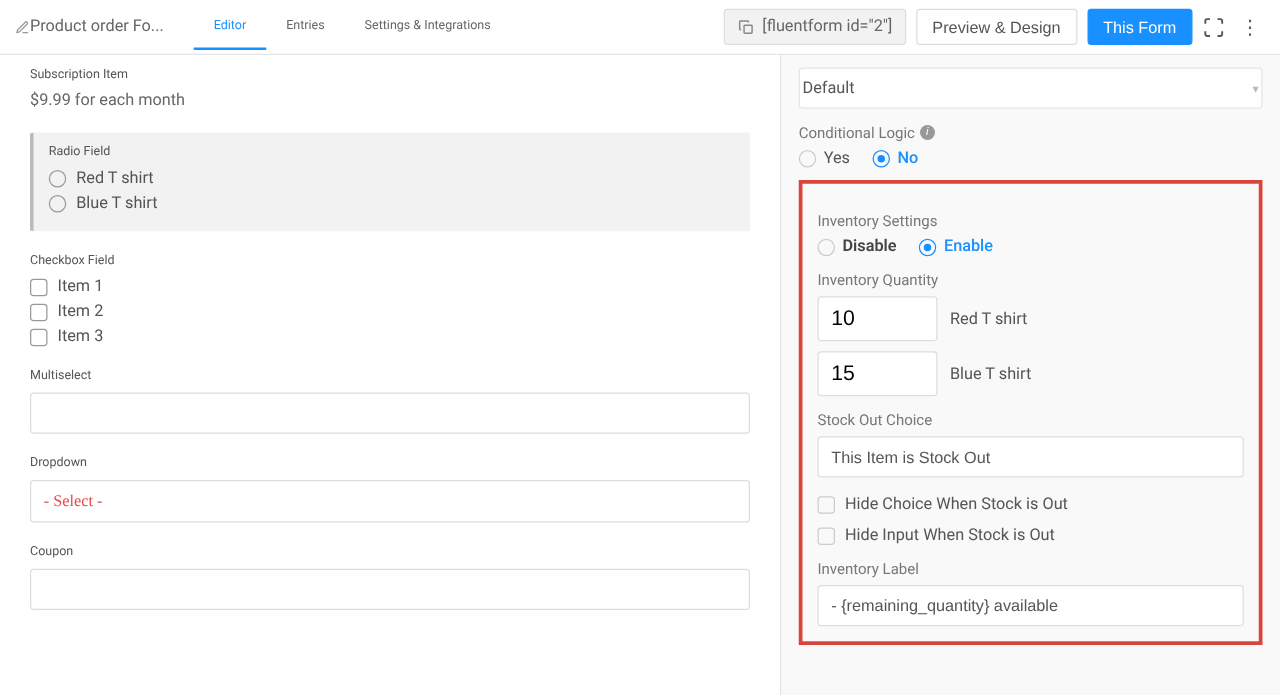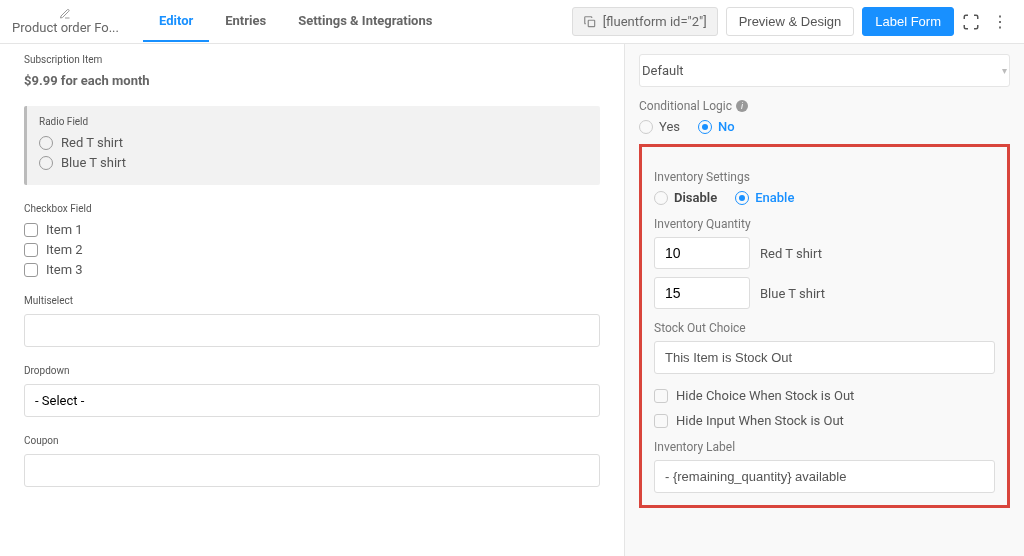--- a/index.html
+++ b/index.html
@@ -1,60 +1,60 @@
 <!DOCTYPE html>
 <html><head>
   <meta charset="utf-8">
   <style>
     * { box-sizing: border-box; margin: 0; padding: 0; }
     body { font-family: -apple-system, BlinkMacSystemFont, "Segoe UI", Roboto, sans-serif; font-size: 13px; color: #333; background: #fff; }
     .topbar { display: flex; align-items: center; height: 44px; border-bottom: 1px solid #e5e5e5; padding: 0 12px; }
-    .topbar-left { display: flex; align-items: center; gap: 0; flex-direction: column; }
+    .topbar-left { display: flex; align-items: center; gap: 0; }
     .pencil-icon { width: 12px; height: 12px; display: inline-block; }
     .form-title { color: #666; font-size: 13px; max-width: 110px; white-space: nowrap; overflow: hidden; text-overflow: ellipsis; }
     .tabs { display: flex; margin-left: 24px; gap: 0; }
-    .tab { padding: 12px 16px; color: #666; font-size: 13px; cursor: pointer; font-weight: 700; }
+    .tab { padding: 12px 16px; color: #666; font-size: 10px; cursor: pointer; font-weight: 400; }
     .tab.active { color: #1890ff; border-bottom: 2px solid #1890ff; }
     .topbar-right { margin-left: auto; display: flex; align-items: center; gap: 8px; }
     .shortcode-box { background: #f2f2f2; border: 1px solid #ddd; padding: 6px 10px; border-radius: 3px; color: #666; display: flex; align-items: center; gap: 6px; font-size: 13px; }
     .btn { padding: 6px 12px; border-radius: 3px; font-size: 13px; cursor: pointer; border: 1px solid #ddd; background: #fff; color: #555; }
     .btn-primary { background: #1890ff; color: #fff; border: 1px solid #1890ff; }
     .expand-icon { width: 18px; height: 18px; cursor: pointer; color: #555; }
     .more-icon { cursor: pointer; color: #555; font-size: 16px; padding: 0 4px; }
 
     .main { display: flex; height: calc(556px - 44px); }
     .canvas { flex: 1; padding: 10px 24px; overflow-y: auto; }
     .sidebar { width: 400px; border-left: 1px solid #e5e5e5; background: #f9f9f9; overflow-y: auto; padding: 10px 14px 20px 14px; position: relative; }
 
     .field-block { margin-bottom: 18px; }
     .field-label { color: #555; font-size: 10px; margin-bottom: 8px; }
-    .sub-text { color: #666; font-size: 13px; margin-top: 6px; font-weight: bold; }
+    .sub-text { color: #666; font-size: 13px; margin-top: 6px; }
 
     .option-row { display: flex; align-items: center; gap: 8px; margin-bottom: 5px; font-size: 13px; color: #555; }
     .radio-mark { width: 14px; height: 14px; border: 1.5px solid #999; border-radius: 50%; display: inline-block; }
     .check-mark { width: 14px; height: 14px; border: 1.5px solid #999; border-radius: 3px; display: inline-block; }
 
     .selected-block { background: #f2f2f2; padding: 10px 12px; border-left: 3px solid #bbb; margin-bottom: 18px; border-radius: 2px; }
 
     .text-input { width: 100%; border: 1px solid #ddd; border-radius: 3px; padding: 8px 10px; font-size: 13px; color: #555; background: #fff; }
-    .select-input { width: 100%; border: 1px solid #ddd; border-radius: 3px; padding: 8px 10px; font-size: 13px; color: #000000; background: #fff; }
+    .select-input { width: 100%; border: 1px solid #ddd; border-radius: 3px; padding: 8px 10px; font-size: 13px; color: #ef4444; background: #fff; font-family: Liberation Serif, serif; }
 
     .sidebar .section-label { color: #777; font-size: 12px; margin-bottom: 6px; margin-top: 12px; display: flex; align-items: center; gap: 4px; }
     .radio-group { display: flex; gap: 18px; align-items: center; margin-bottom: 10px; }
     .radio-item { display: flex; align-items: center; gap: 6px; font-size: 13px; color: #555; cursor: pointer; }
     .radio-dot { width: 14px; height: 14px; border-radius: 50%; border: 1.5px solid #ccc; display: inline-block; position: relative; }
     .radio-dot.checked { border-color: #1890ff; }
     .radio-dot.checked::after { content: ''; position: absolute; width: 6px; height: 6px; background: #1890ff; border-radius: 50%; top: 3px; left: 3px; }
     .radio-item.active-blue { color: #1890ff; font-weight: 500; }
     .radio-item.bold { font-weight: 600; color: #444; }
 
     .highlight-box { border: 3px solid #d9453c; padding: 10px 12px 12px 12px; margin-top: 4px; }
 
     .qty-row { display: flex; align-items: center; gap: 10px; margin-bottom: 8px; }
-    .qty-input { width: 96px; border: 1px solid #ddd; border-radius: 3px; padding: 7px 10px; font-size: 14px; background: #fff; }
+    .qty-input { width: 96px; border: 1px solid #ddd; border-radius: 3px; padding: 7px 10px; font-size: 17px; background: #fff; }
     .qty-label { color: #555; font-size: 13px; }
 
     .chk-row { display: flex; align-items: center; gap: 8px; margin-bottom: 10px; color: #555; font-size: 13px; }
     .chk-box { width: 14px; height: 14px; border: 1.5px solid #ccc; border-radius: 3px; display: inline-block; }
 
     .default-select { width: 100%; background: #fff; border: 1px solid #e5e5e5; border-radius: 3px; padding: 8px 2px; color: #555; display: flex; justify-content: space-between; align-items: center; }
     .chevron { color: #bbb; font-size: 10px; }
 
     .info-icon { width: 12px; height: 12px; border-radius: 50%; background: #999; color: #fff; display: inline-flex; align-items: center; justify-content: center; font-size: 9px; font-style: italic; }
     
@@ -79,21 +79,21 @@
   </div>
   <div class="topbar-right">
     <div class="shortcode-box">
       <svg class="copy-icon-svg" viewBox="0 0 24 24" fill="none" stroke="currentColor" stroke-width="2">
           <rect x="9" y="9" width="11" height="11" rx="1"></rect>
           <path d="M5 15H4a1 1 0 01-1-1V4a1 1 0 011-1h10a1 1 0 011 1v1"></path>
         </svg>
       <span>[fluentform id="2"]</span>
     </div>
     <button class="btn">Preview &amp; Design</button>
-    <button class="btn btn-primary">Label Form</button>
+    <button class="btn btn-primary">This Form</button>
     <span class="expand-icon">
       <svg viewBox="0 0 24 24" fill="none" stroke="#555" stroke-width="2">
           <path d="M8 3H5a2 2 0 00-2 2v3m18 0V5a2 2 0 00-2-2h-3m0 18h3a2 2 0 002-2v-3M3 16v3a2 2 0 002 2h3"></path>
         </svg>
     </span>
     <span class="more-icon">⋮</span>
   </div>
 </div>
 
 <div class="main">

